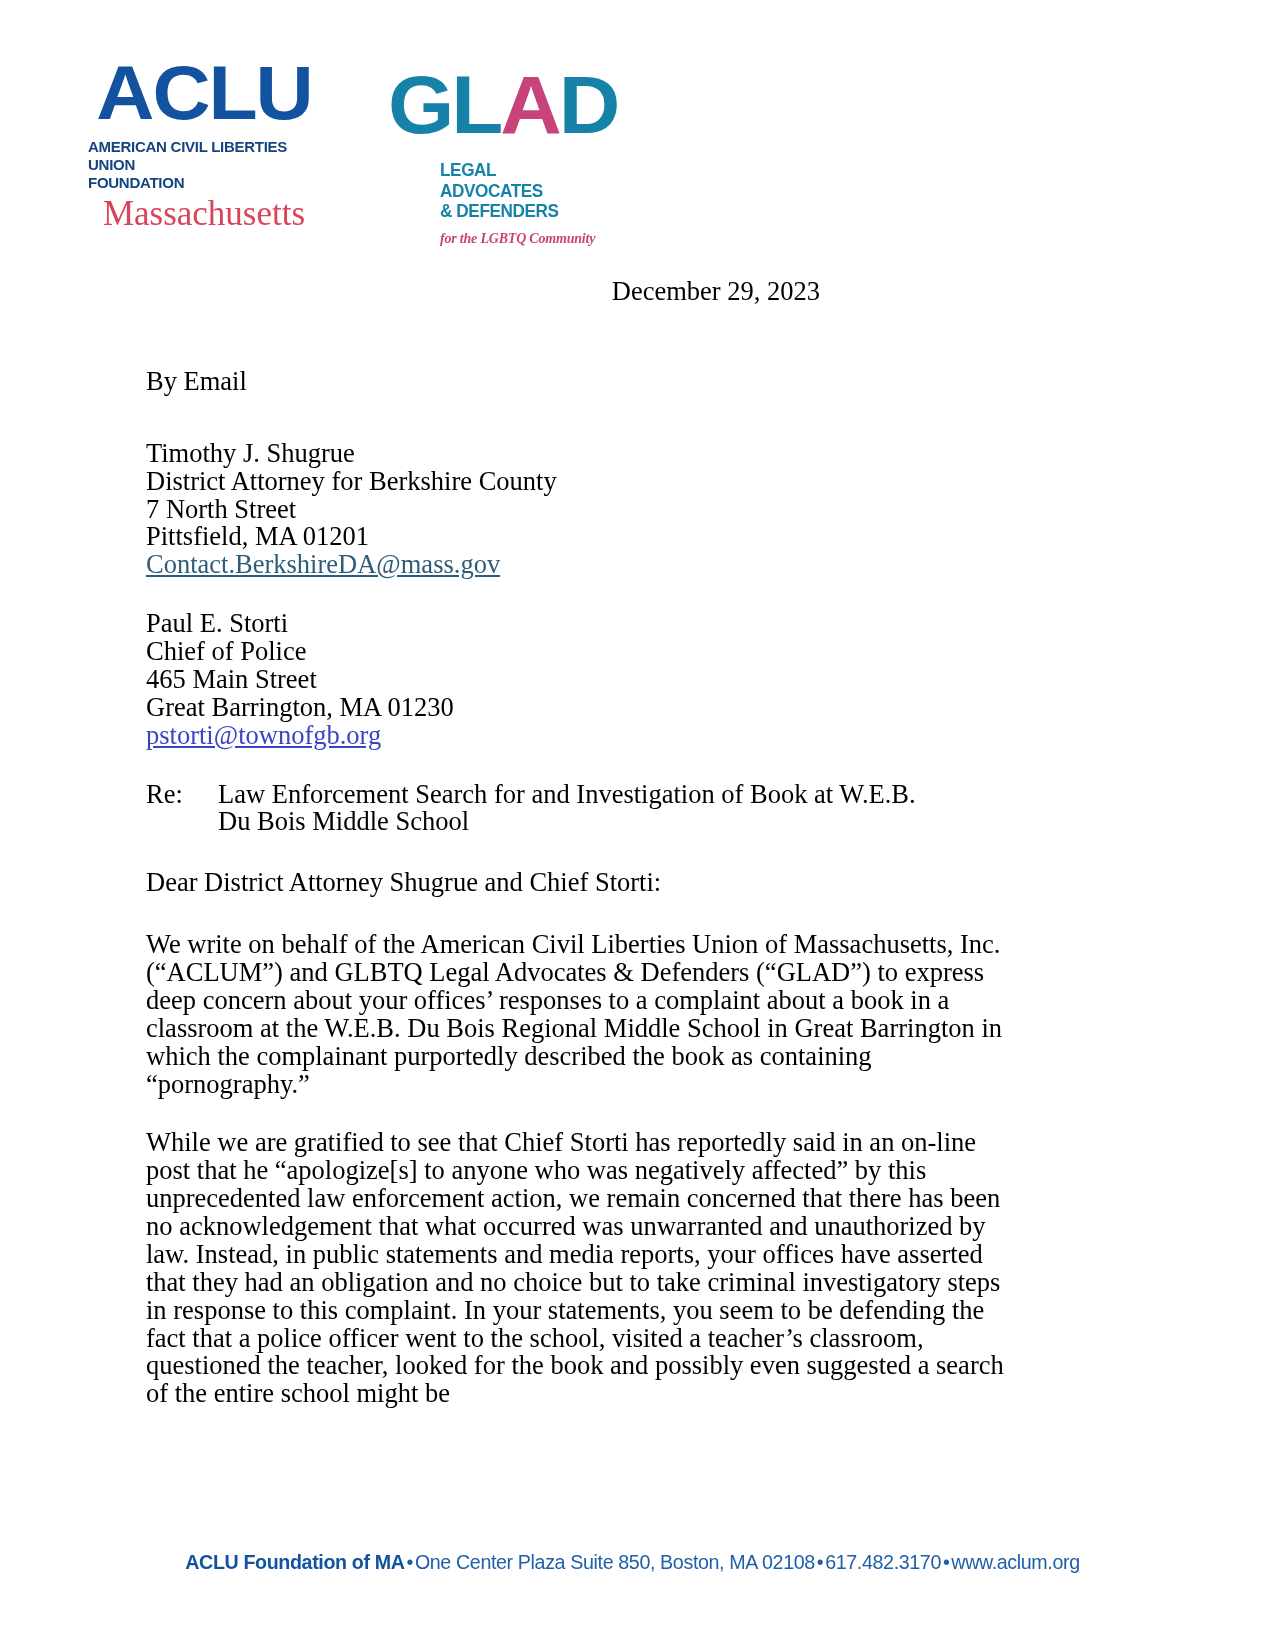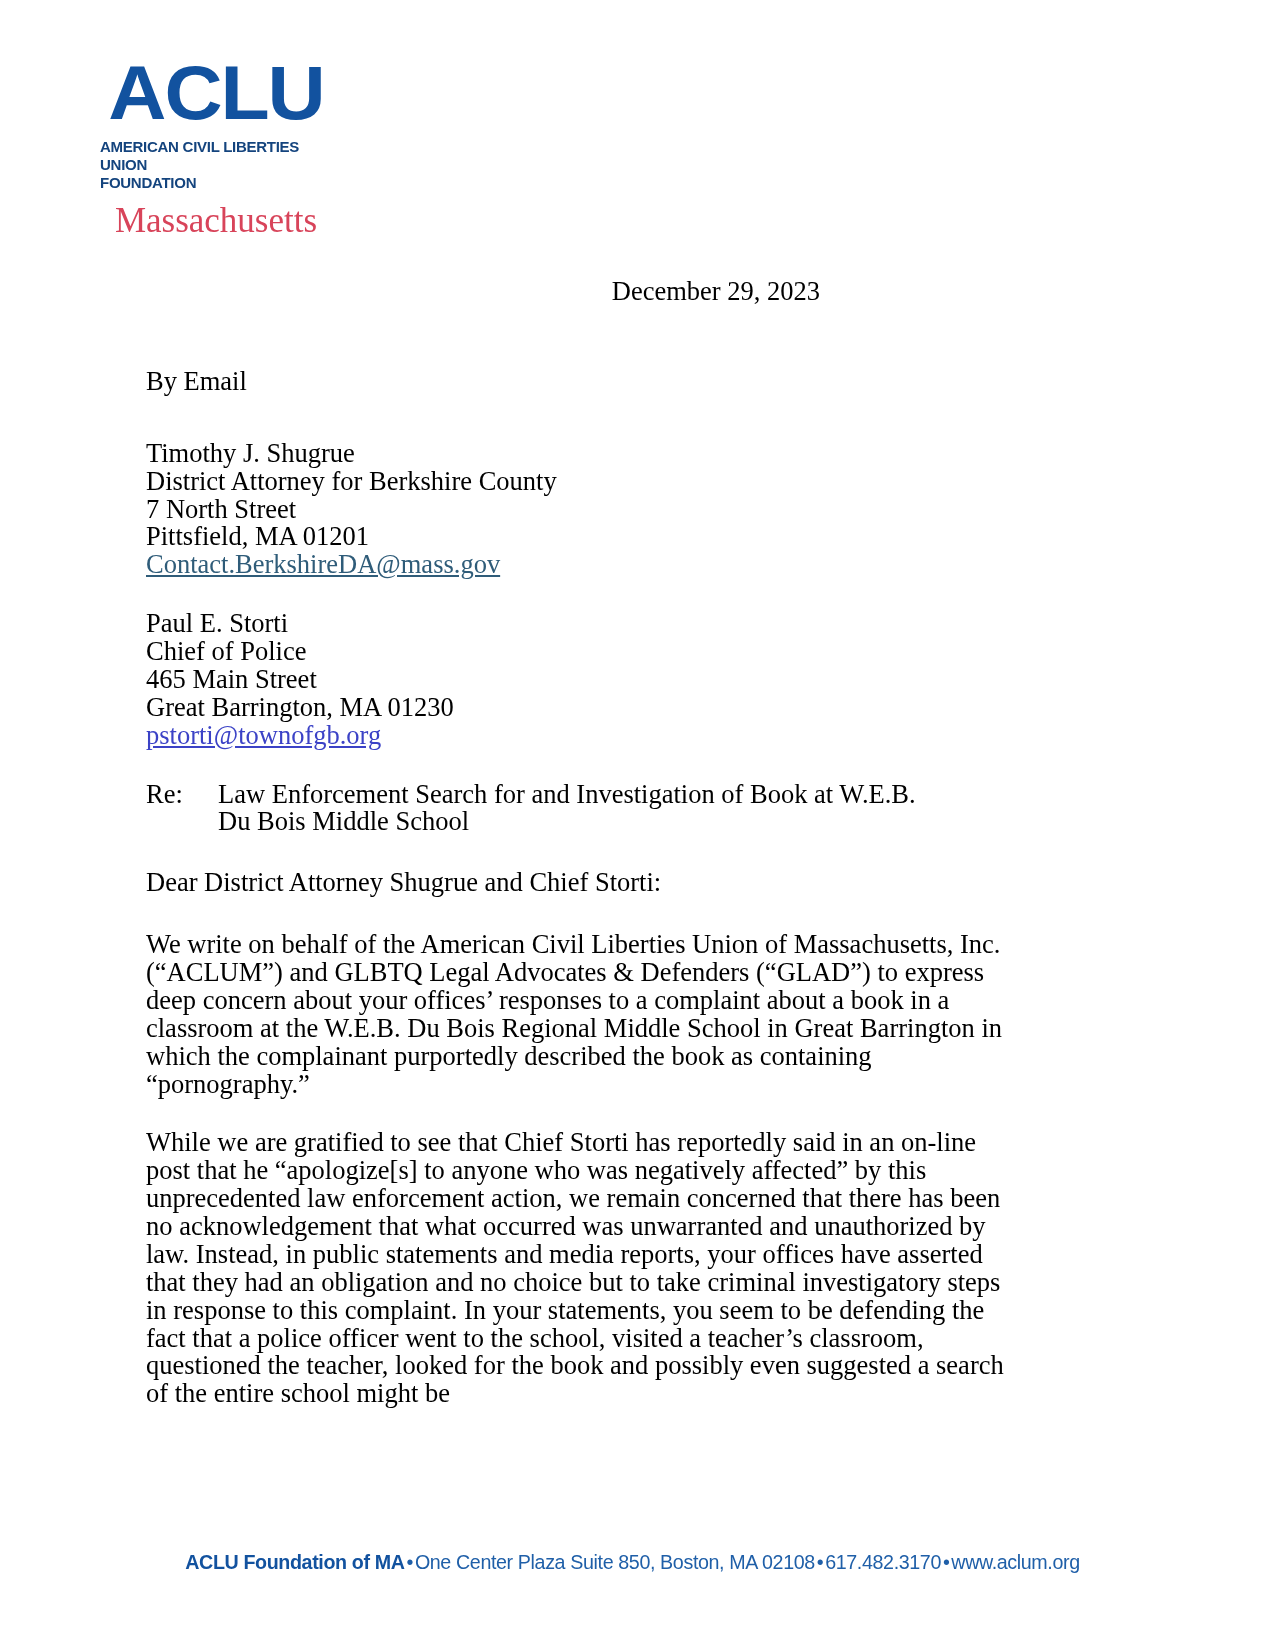--- a/index.html
+++ b/index.html
@@ -18,21 +18,21 @@
     height: 1638px;
     margin: 0 auto;
     background: #ffffff;
     overflow: hidden;
     box-sizing: border-box;
   }
 
   
   .letterhead {
     position: absolute;
-    left: 100px;
+    left: 88px;
     top: 58px;
     display: flex;
     align-items: flex-start;
     gap: 68px;
   }
 
   
   .aclu-block {
     width: 232px;
     text-align: center;
@@ -58,21 +58,21 @@
     margin-top: 10px;
     text-align: left;
     transform: scaleX(0.97);
     transform-origin: left center;
   }
   .aclu-state {
     font-family: "Liberation Serif", "DejaVu Serif", serif;
     font-size: 35px;
     line-height: 1.05;
     color: #D8445A;
-    margin-top: 11px;
+    margin-top: 4px;
     text-align: center;
   }
 
   
   .glad-block {
     width: 215px;
     padding-top: 8px;
   }
   .glad-wordmark {
     font-family: "Liberation Sans", "DejaVu Sans", sans-serif;
@@ -183,20 +183,28 @@
 
     <div class="aclu-block">
       <div class="aclu-wordmark">ACLU</div>
       <div class="aclu-sub">
         <div>AMERICAN CIVIL LIBERTIES UNION</div>
         <div>FOUNDATION</div>
       </div>
       <div class="aclu-state">Massachusetts</div>
     </div>
 
+    <div class="glad-block">
+      <div class="glad-wordmark"><span class="t">GL</span><span class="p">A</span><span class="t">D</span></div>
+      <div class="glad-sub">
+        <div>LEGAL ADVOCATES</div>
+        <div>&amp; DEFENDERS</div>
+      </div>
+      <div class="glad-tag">for the LGBTQ Community</div>
+    </div>
 
   </div>
 
   <div class="letter">
 
     <div class="date-line">December 29, 2023</div>
 
     <div class="by-email">By Email</div>
 
     <div class="addr-block">

